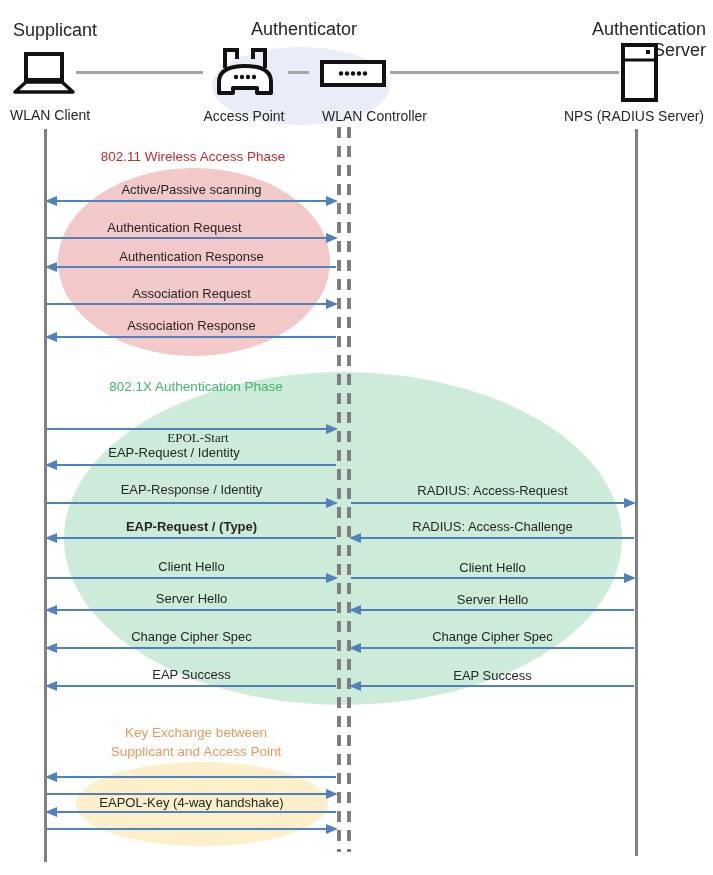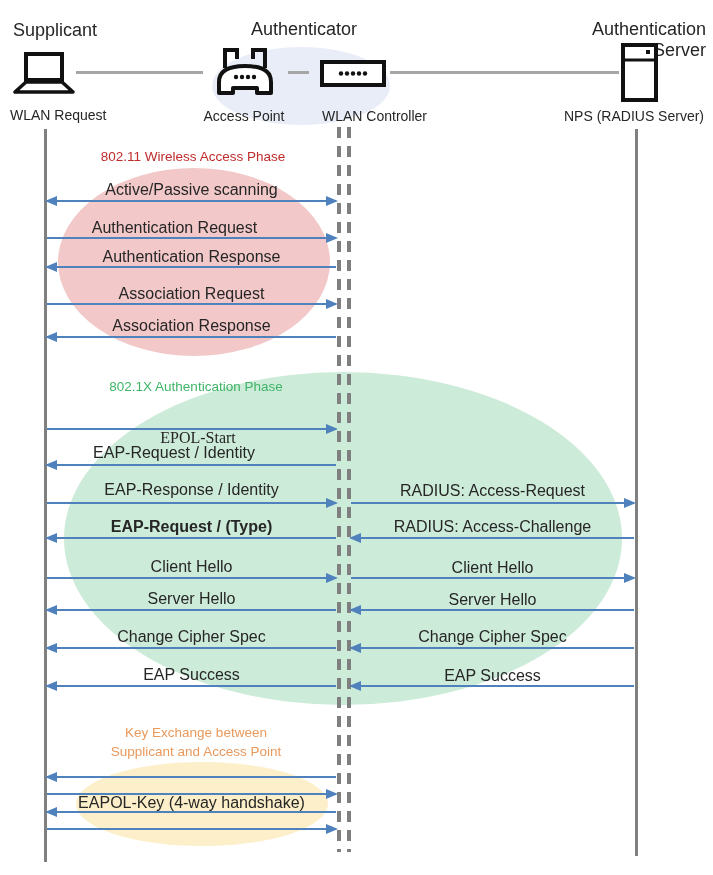--- a/index.html
+++ b/index.html
@@ -11,21 +11,21 @@
   .ellipse { position:absolute; border-radius:50%; z-index:0; }
   .lifeline { position:absolute; width:3px; background:#808080; z-index:1; }
   .dashline {
     position:absolute; width:4px; z-index:1;
     background:repeating-linear-gradient(to bottom,#7F7F7F 0 11px,transparent 11px 19px);
   }
   .connector { position:absolute; height:3px; background:#A6A6A6; z-index:1; }
   .actor-role { position:absolute; font-size:18px; color:#262626; z-index:2; }
   .device-label { position:absolute; font-size:14px; color:#262626; z-index:2; }
   .phase-title { position:absolute; font-size:13.5px; text-align:center; line-height:19px; z-index:2; }
-  .msg-label { position:absolute; font-size:16px; color:#262626; text-align:center; line-height:16px; z-index:2; }
+  .msg-label { position:absolute; font-size:13px; color:#262626; text-align:center; line-height:16px; z-index:2; }
   .arrow { position:absolute; height:2px; background:var(--arrow); z-index:2; }
   .h-r { position:absolute; right:-2px; top:-4px; width:0; height:0;
          border-top:5px solid transparent; border-bottom:5px solid transparent;
          border-left:12px solid var(--arrow); }
   .h-l { position:absolute; left:-2px; top:-4px; width:0; height:0;
          border-top:5px solid transparent; border-bottom:5px solid transparent;
          border-right:12px solid var(--arrow); }
   .icon { position:absolute; z-index:2; }
   svg { display:block; }
 </style>
@@ -75,21 +75,21 @@
     </svg>
   </div>
   <div class="icon" style="left:620px; top:43px;">
     <svg width="40" height="60" viewBox="0 0 40 60">
       <rect x="3" y="2" width="33" height="55" fill="#ffffff" stroke="#111111" stroke-width="4"></rect>
       <line x1="3" y1="17" x2="36" y2="17" stroke="#111111" stroke-width="3"></line>
       <rect x="26" y="7" width="4" height="4" fill="#111111"></rect>
     </svg>
   </div>
 
-  <div class="device-label" style="left:10px; top:107px;">WLAN Request</div>
+  <div class="device-label" style="left:10px; top:107px;">WLAN Client</div>
   <div class="device-label" style="left:194px; top:108px; width:100px; text-align:center;">Access Point</div>
   <div class="device-label" style="left:297px; top:108px; width:130px; text-align:right;">WLAN Controller</div>
   <div class="device-label" style="left:554px; top:108px; width:160px; text-align:center;">NPS (RADIUS Server)</div>
 
   <div class="lifeline" style="left:44px; top:129px; height:733px;"></div>
   <div class="dashline" style="left:337px; top:127px; height:725px;"></div>
   <div class="dashline" style="left:347px; top:127px; height:725px;"></div>
   <div class="lifeline" style="left:635px; top:129px; height:727px;"></div>
 
   <div class="phase-title" style="left: 98px; top: 147px; width: 190px; color: rgb(192, 43, 43);">802.11 Wireless Access Phase</div>

